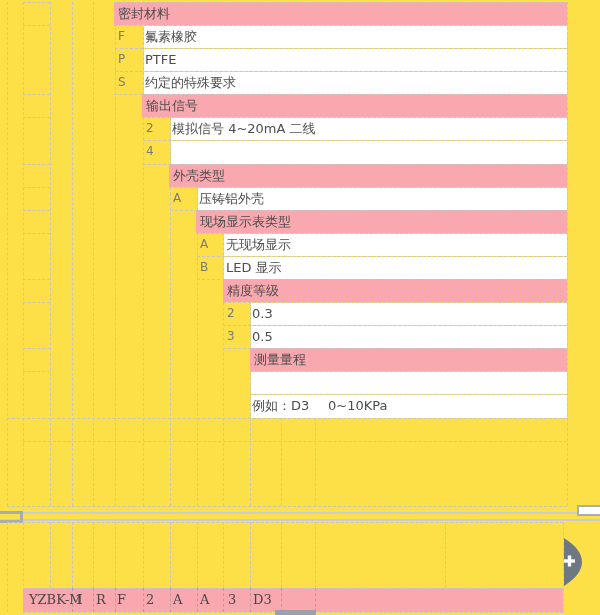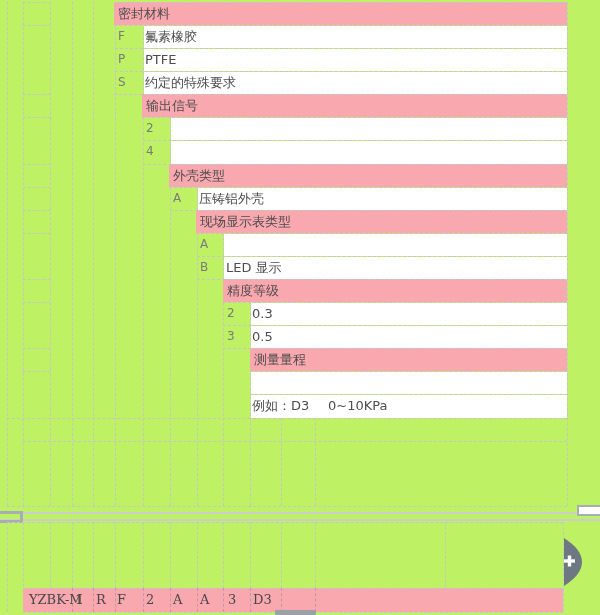--- a/index.html
+++ b/index.html
@@ -1,16 +1,16 @@
 <!DOCTYPE html>
 <html style="--pink: #f9a8af; --grid-line: #c6c6c6; --grid-on-pink: #8f8f8f; --band-line: #c9ccd2; --margin-marker: #a8adb4; --control-gray: #6e7882; --scrollbar-thumb: #9ba1a7; --text-dark: #4d4d4d; --text-code: #7a7a7a;"><head>
 <meta charset="utf-8">
 <style>
   html,body{margin:0;padding:0;background:#fff;}
-  #app{position:relative;width:600px;height:615px;background:#bef264;overflow:hidden;
+  #app{position:relative;width:600px;height:615px;background:#fde047;overflow:hidden;
        font-family:"DejaVu Sans",sans-serif;}
   .vl{position:absolute;width:0;border-left:1px dashed var(--grid-line,#c6c6c6);z-index:1;}
   .vlp{position:absolute;width:0;border-left:1px dashed var(--grid-on-pink,#b9888f);z-index:3;opacity:.55;}
   .hl{position:absolute;height:0;border-top:1px dashed var(--grid-line,#c6c6c6);z-index:3;}
   .cover{position:absolute;background:#fff;z-index:2;}
   .pink{position:absolute;background:var(--pink,#f9a8af);z-index:2;}
   .txt{position:absolute;z-index:4;font-size:13px;line-height:23px;height:23px;
        color:var(--text-dark,#4f4f4f);white-space:pre;}
   .code{font-size:12px;color:var(--text-code,#7a7a7a);}
   .hdr{color:var(--text-dark,#4a4a4a);}
@@ -102,26 +102,28 @@
 
   <div class="txt hdr" style="left:118px;top:2px">密封材料</div>
   <div class="txt code" style="left:118px;top:25px">F</div>
   <div class="txt" style="left:145px;top:25px">氟素橡胶</div>
   <div class="txt code" style="left:118px;top:48px">P</div>
   <div class="txt" style="left:145px;top:48px">PTFE</div>
   <div class="txt code" style="left:118px;top:71px">S</div>
   <div class="txt" style="left:145px;top:71px">约定的特殊要求</div>
   <div class="txt hdr" style="left:146px;top:94px">输出信号</div>
   <div class="txt code" style="left:146px;top:117px">2</div>
+  <div class="txt" style="left:172px;top:117px">模拟信号 4~20mA 二线</div>
   <div class="txt code" style="left:146px;top:140px">4</div>
   <div class="txt hdr" style="left:173px;top:164px">外壳类型</div>
   <div class="txt code" style="left:173px;top:187px">A</div>
   <div class="txt" style="left:199px;top:187px">压铸铝外壳</div>
   <div class="txt hdr" style="left:200px;top:210px">现场显示表类型</div>
   <div class="txt code" style="left:200px;top:233px">A</div>
+  <div class="txt" style="left:226px;top:233px">无现场显示</div>
   <div class="txt code" style="left:200px;top:256px">B</div>
   <div class="txt" style="left:226px;top:256px">LED 显示</div>
   <div class="txt hdr" style="left:227px;top:279px">精度等级</div>
   <div class="txt code" style="left:227px;top:302px">2</div>
   <div class="txt" style="left:252px;top:302px">0.3</div>
   <div class="txt code" style="left:227px;top:325px">3</div>
   <div class="txt" style="left:252px;top:325px">0.5</div>
   <div class="txt hdr" style="left:254px;top:348px">测量量程</div>
   <div class="txt" style="left:252px;top:394px">例如：D3</div>
   <div class="txt" style="left:328px;top:394px">0~10KPa</div>

